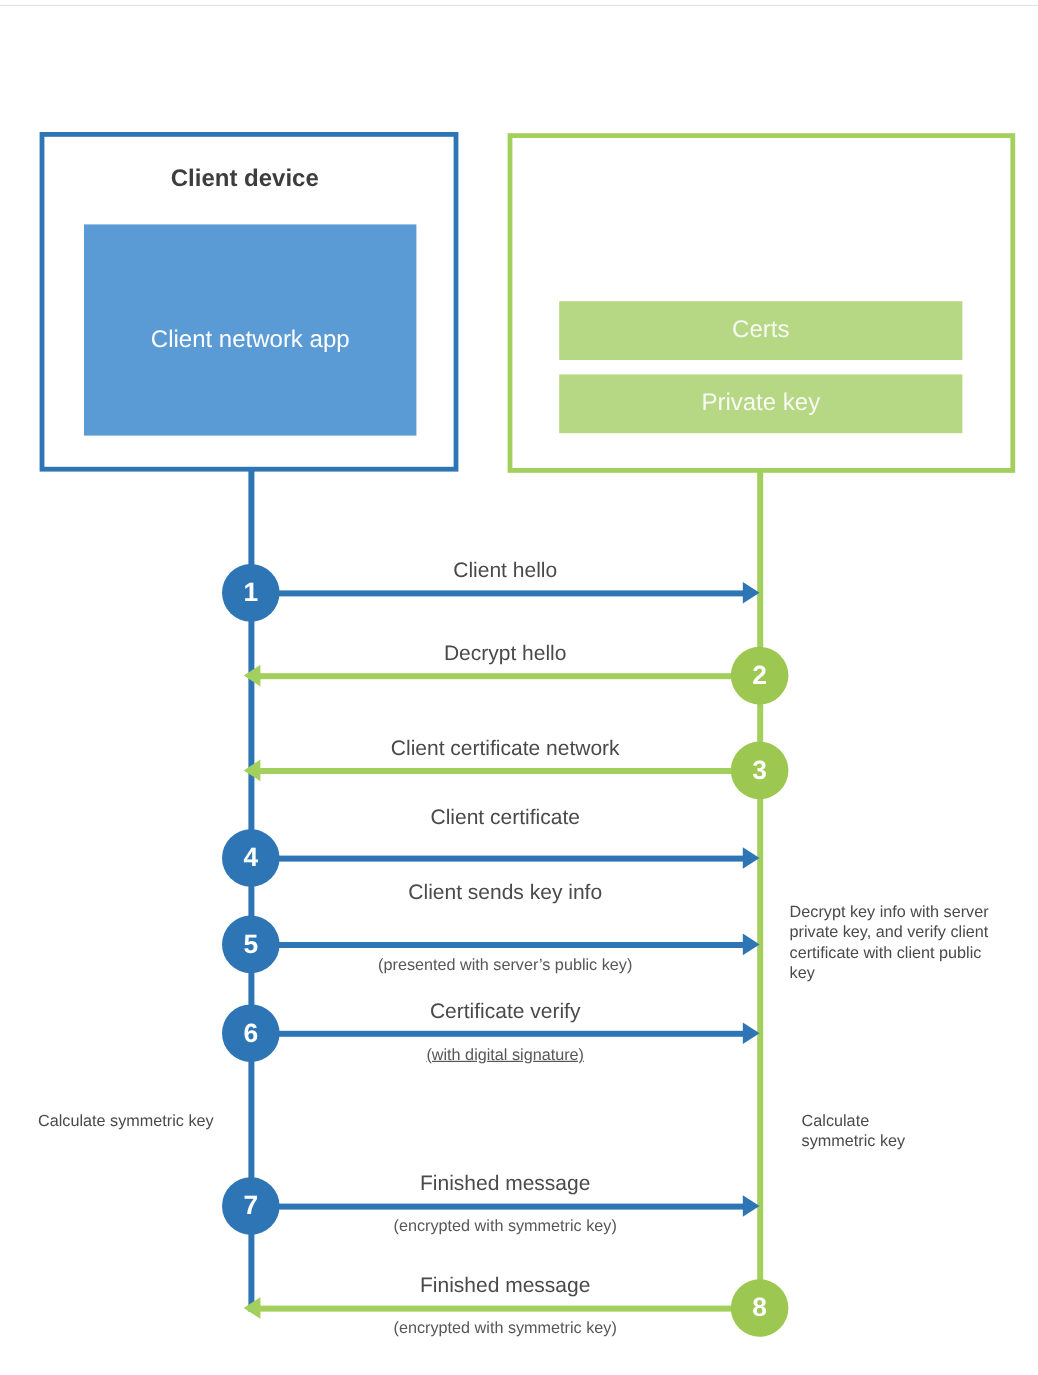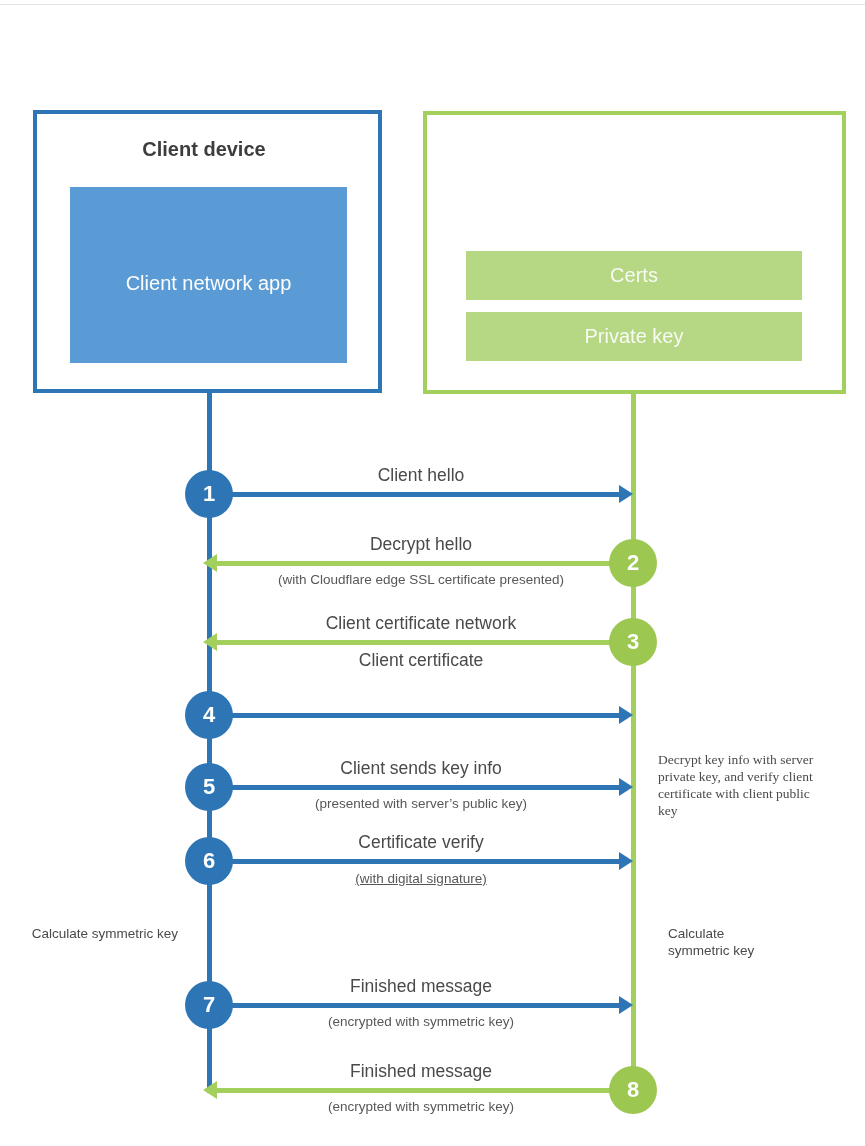--- a/index.html
+++ b/index.html
@@ -56,21 +56,21 @@
   .msg {
     position:absolute; left:209px; width:424px; text-align:center;
     font-size:17.5px; color:#4a4a4a;
   }
   .sub {
     position:absolute; left:209px; width:424px; text-align:center;
     font-size:13.5px; color:#575757;
   }
   
   .note { position:absolute; font-size:13.5px; color:#4a4a4a; line-height:17px; }
-  .note-decrypt { left:658px; top:751px; width:170px; text-align:left;font-family:Liberation Serif, serif; }
+  .note-decrypt { left:658px; top:751px; width:170px; text-align:left; }
   .note-calc-left { left:18px; top:925px; width:160px; text-align:right; }
   .note-calc-right { left:668px; top:925px; width:120px; text-align:left; }
 </style>
 </head>
 <body>
 
 <div id="canvas">
 
   <div class="top-rule"></div>
 
@@ -89,34 +89,33 @@
   <div class="vline green"></div>
 
   <div class="msg" style="top:465px;">Client hello</div>
   <div class="hline blue" style="left:209px; top:492px; width:411px;"></div>
   <div class="tri right blue-tri" style="left:619px; top:485px;"></div>
   <div class="circle blue" style="top:470px;">1</div>
 
   <div class="msg" style="top:534px;">Decrypt hello</div>
   <div class="hline green" style="left:216px; top:561px; width:417px;"></div>
   <div class="tri left green-tri" style="left:203px; top:554px;"></div>
-  <div class="sub" style="top:572px;">(with Cloudflare edge SSL certificate presented)</div>
   <div class="circle green" style="top:539px;">2</div>
 
   <div class="msg" style="top:613px;">Client certificate network</div>
   <div class="hline green" style="left:216px; top:640px; width:417px;"></div>
   <div class="tri left green-tri" style="left:203px; top:633px;"></div>
   <div class="circle green" style="top:618px;">3</div>
 
-  <div class="msg" style="top:650px;">Client certificate</div>
+  <div class="msg" style="top:671px;">Client certificate</div>
   <div class="hline blue" style="left:209px; top:713px; width:411px;"></div>
   <div class="tri right blue-tri" style="left:619px; top:706px;"></div>
   <div class="circle blue" style="top:691px;">4</div>
 
-  <div class="msg" style="top:758px;">Client sends key info</div>
+  <div class="msg" style="top:733px;">Client sends key info</div>
   <div class="hline blue" style="left:209px; top:785px; width:411px;"></div>
   <div class="tri right blue-tri" style="left:619px; top:778px;"></div>
   <div class="sub" style="top:796px;">(presented with server’s public key)</div>
   <div class="circle blue" style="top:763px;">5</div>
 
   <div class="msg" style="top:832px;">Certificate verify</div>
   <div class="hline blue" style="left:209px; top:859px; width:411px;"></div>
   <div class="tri right blue-tri" style="left:619px; top:852px;"></div>
   <div class="sub" style="top:871px;text-decoration:underline;">(with digital signature)</div>
   <div class="circle blue" style="top:837px;">6</div>

